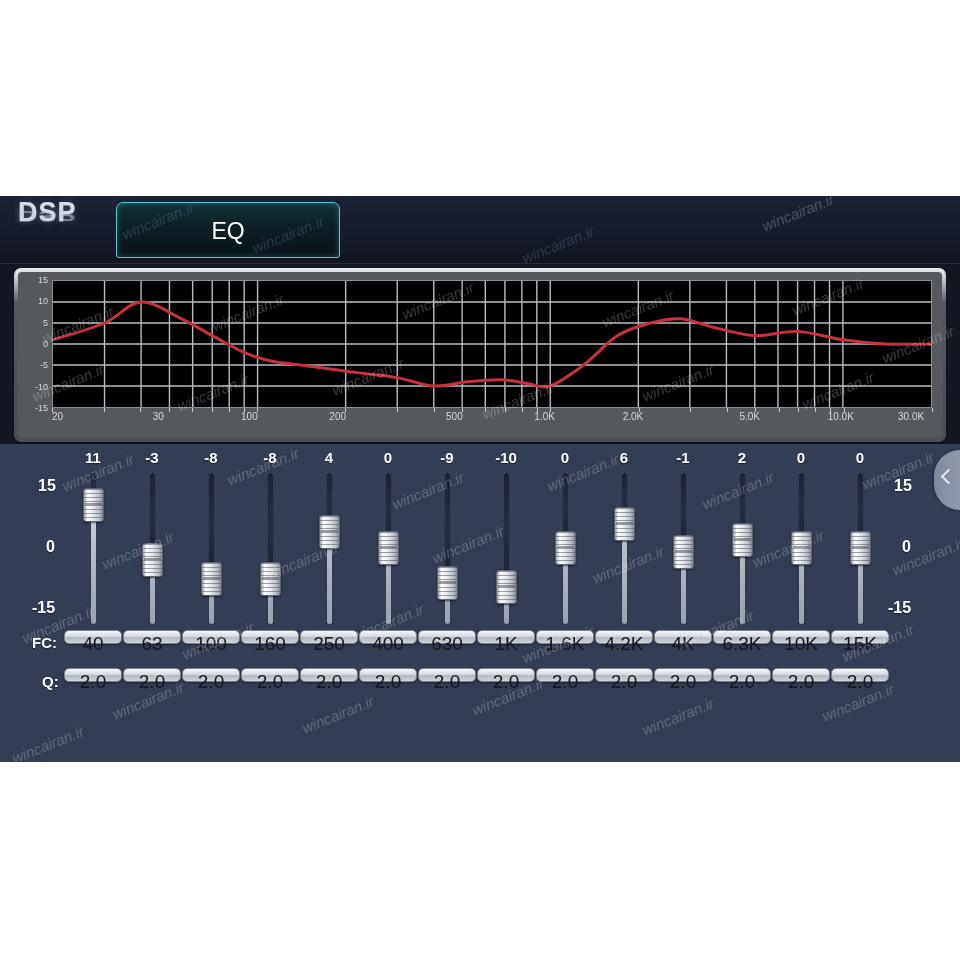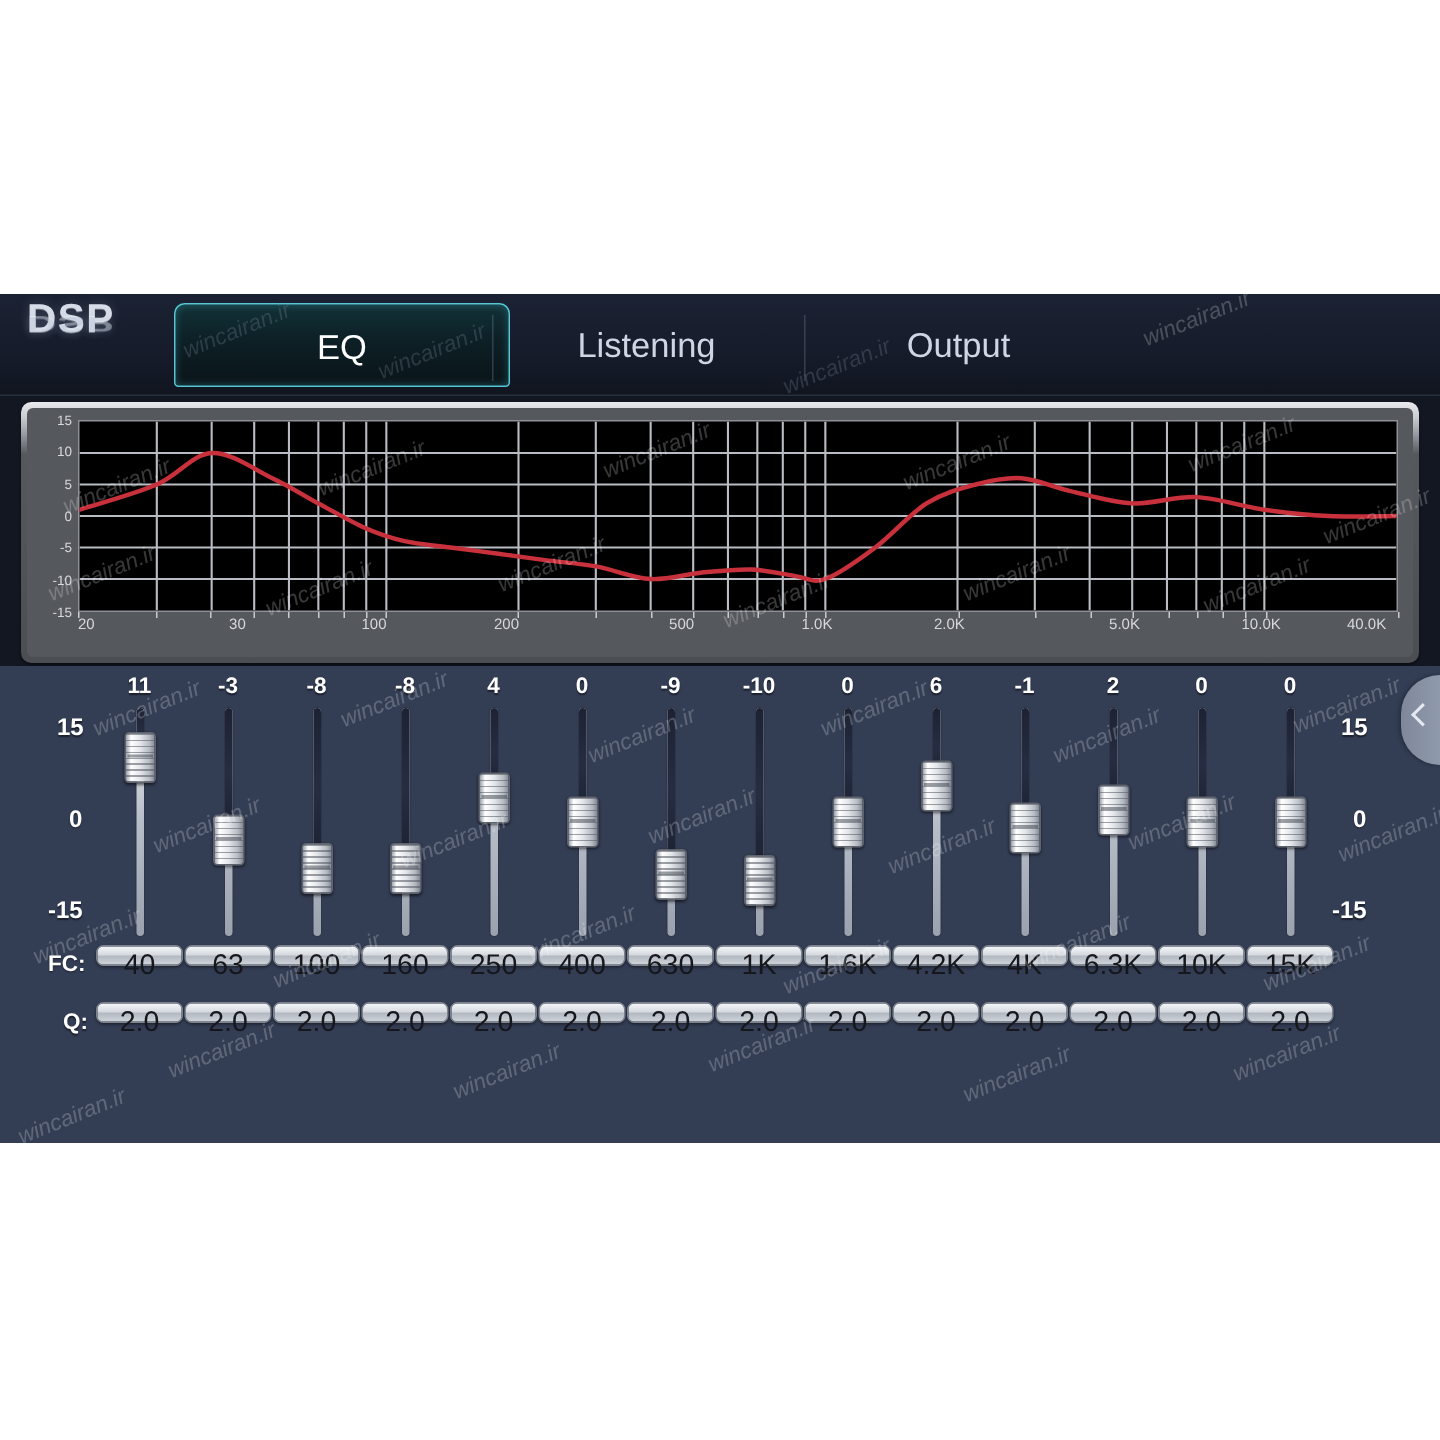--- a/index.html
+++ b/index.html
@@ -311,26 +311,20 @@
 
     <div id="header">
       <div class="logo">
         <span>DSP</span>
         <span class="logo-reflect">DSP</span>
       </div>
       <div class="tabs">
         <div class="tab active" style="left:0px; width:224px;">
           <span>EQ</span>
         </div>
-        <div class="tab sep" style="left:212px; width:206px;">
-          <span>Listening</span>
-        </div>
-        <div class="tab sep" style="left:420px; width:206px;">
-          <span>Output</span>
-        </div>
       </div>
     </div>
 
     <div id="graph-panel">
       <div id="graph-inner">
 
         <div id="y-axis">
             <div class="ylab" style="top: 4px;">15</div>
             <div class="ylab" style="top: 25.3333px;">10</div>
             <div class="ylab" style="top: 46.6667px;">5</div>
@@ -342,21 +336,21 @@
         <div id="x-axis">
             <div class="xlab" style="left: 34px;">20</div>
             <div class="xlab" style="left: 134.729px;">30</div>
             <div class="xlab" style="left: 223.031px;">100</div>
             <div class="xlab" style="left: 311.333px;">200</div>
             <div class="xlab" style="left: 428.062px;">500</div>
             <div class="xlab" style="left: 516.365px;">1.0K</div>
             <div class="xlab" style="left: 604.667px;">2.0K</div>
             <div class="xlab" style="left: 721.396px;">5.0K</div>
             <div class="xlab" style="left: 809.698px;">10.0K</div>
-            <div class="xlab" style="left: 880px;">40.0K</div>
+            <div class="xlab" style="left: 880px;">30.0K</div>
             <div class="xtick" style="left: 34px;"></div>
             <div class="xtick" style="left: 85.6534px;"></div>
             <div class="xtick" style="left: 122.302px;"></div>
             <div class="xtick" style="left: 150.729px;"></div>
             <div class="xtick" style="left: 173.956px;"></div>
             <div class="xtick" style="left: 193.593px;"></div>
             <div class="xtick" style="left: 210.604px;"></div>
             <div class="xtick" style="left: 225.609px;"></div>
             <div class="xtick" style="left: 239.031px;"></div>
             <div class="xtick" style="left: 327.333px;"></div>

